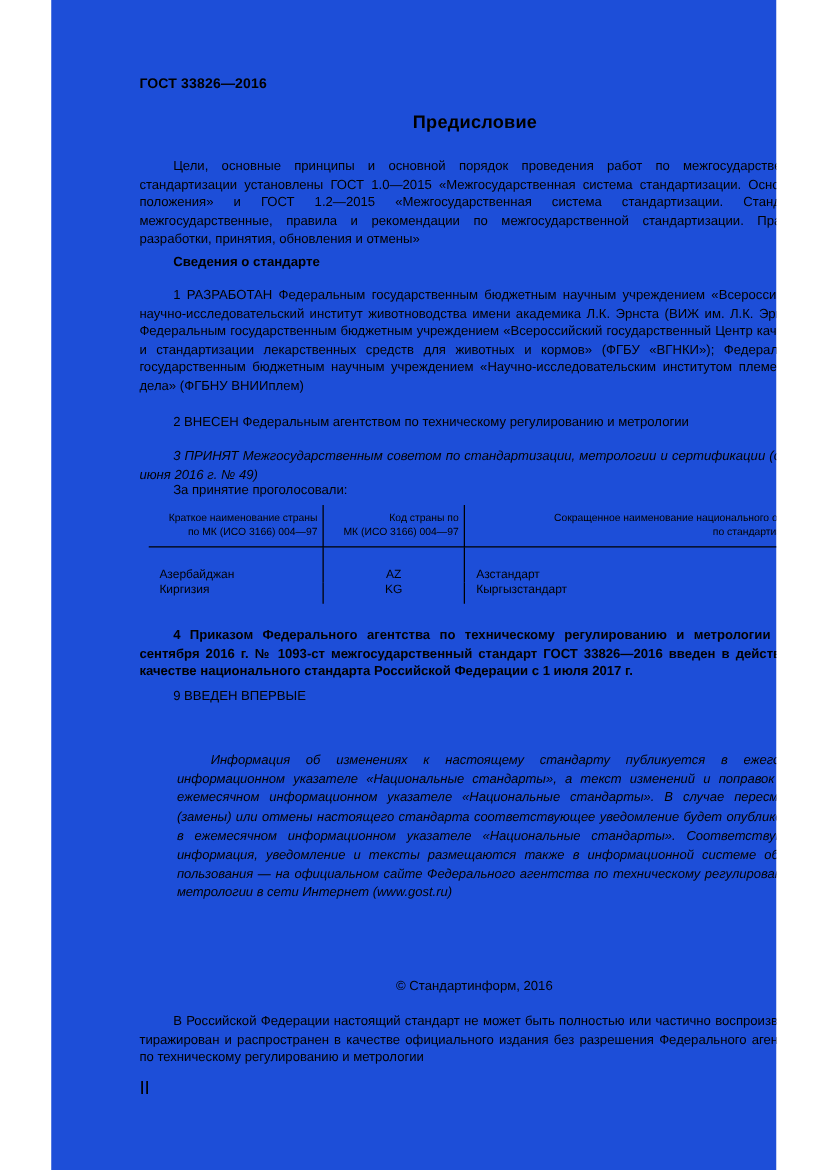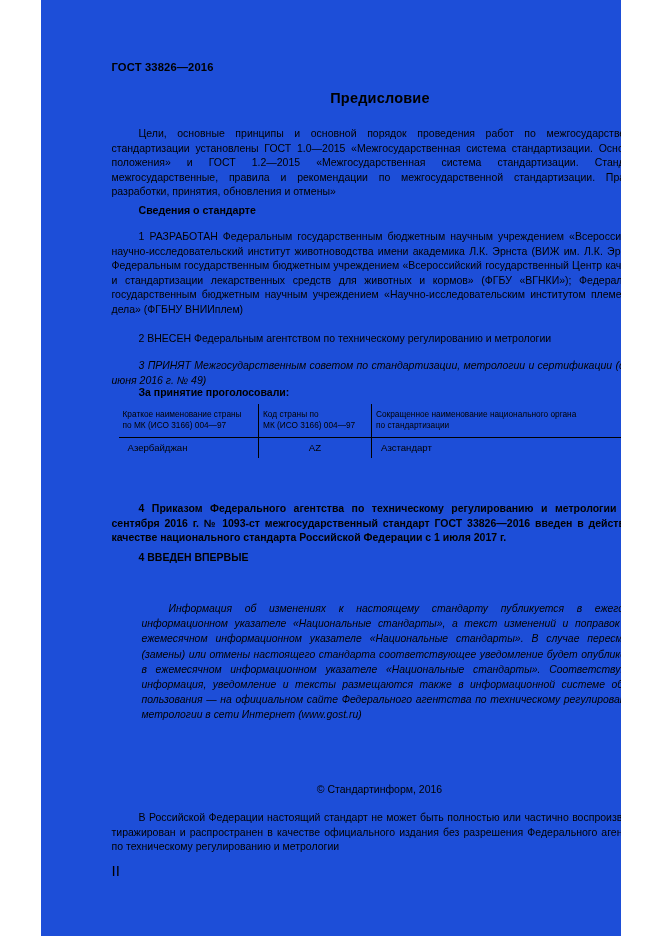--- a/index.html
+++ b/index.html
@@ -70,21 +70,20 @@
     margin: 0;
     padding-left: 27px;
   }
   .plain {
     font-size: 10.5px;
     line-height: 14.6px;
     margin: 0;
   }
   .plain.indent {
     padding-left: 27px;
-    font-weight: bold;
   }
 
   
   .blk { position: absolute; width: 537px; left: 0; }
   #blk-purpose   { top: 126px; }
   #blk-info-head { top: 203px; }
   #blk-p1        { top: 229px; }
   #blk-p2        { top: 331px; }
   #blk-p3        { top: 358px; font-style: italic; }
   #blk-vote      { top: 385px; }
@@ -104,37 +103,37 @@
     table-layout: fixed;
     font-size: 8.4px;
   }
   .vote-table th,
   .vote-table td {
     border: none;
     padding: 0;
     vertical-align: top;
   }
   .vote-table thead th {
-    text-align: left;
+    text-align: right;
     font-weight: normal;
     font-size: 8.3px;
     line-height: 11.4px;
     padding: 5px 4px 5px 4px;
     border-right: 1.1px solid #000;
     border-bottom: 1.6px solid #000;
   }
   .vote-table thead th:last-child { border-right: none; }
   .vote-table tbody td {
     font-size: 9.6px;
     line-height: 12.6px;
     padding: 0 4px;
     border-right: 1.1px solid #000;
   }
   .vote-table tbody td:last-child { border-right: none; }
-  .vote-table tbody tr:first-child td { padding-top: 4px; }
+  .vote-table tbody tr:first-child td { padding-top: 16px; }
   .vote-table tbody tr:last-child  td { padding-bottom: 4px; }
   .col-country { width: 140px; text-align: left;   padding-left: 9px !important; }
   .col-code    { width: 113px; text-align: center; }
   .col-body    { width: 276px; text-align: left;   padding-left: 9px !important; }
   .th-country  { width: 140px; }
   .th-code     { width: 113px; }
   .th-body     { width: 276px; }
 
   
   .notice {
@@ -220,29 +219,34 @@
             <span>по стандартизации</span>
           </th>
         </tr>
       </thead>
       <tbody>
         <tr>
           <td class="col-country">Азербайджан</td>
           <td class="col-code">AZ</td>
           <td class="col-body">Азстандарт</td>
         </tr>
+        <tr>
+          <td class="col-country">Киргизия</td>
+          <td class="col-code">KG</td>
+          <td class="col-body">Кыргызстандарт</td>
+        </tr>
       </tbody>
     </table>
 
     <div class="blk" id="blk-p4">
       <p class="para indent">4  Приказом Федерального агентства по техническому регулированию и метрологии от 8 сентября 2016 г.  № 1093-ст межгосударственный стандарт ГОСТ 33826—2016 введен в действие в качестве национального стандарта Российской Федерации с 1 июля 2017 г.</p>
     </div>
 
     <div class="blk" id="blk-p5">
-      <p class="plain indent">4  ВВЕДЕН ВПЕРВЫЕ</p>
+      <p class="plain indent">9  ВВЕДЕН ВПЕРВЫЕ</p>
     </div>
 
     <div class="blk" id="blk-notice">
       <p class="notice">Информация об изменениях к настоящему стандарту публикуется в ежегодном информационном указателе «Национальные стандарты», а текст изменений и поправок — в ежемесячном информационном указателе «Национальные стандарты». В случае пересмотра (замены) или отмены настоящего стандарта соответствующее уведомление будет опубликовано в ежемесячном информационном указателе «Национальные стандарты». Соответствующая информация, уведомление и тексты размещаются также в информационной системе общего пользования — на официальном сайте Федерального агентства по техническому регулированию и метрологии в сети Интернет (www.gost.ru)</p>
     </div>
 
     <div class="blk" id="blk-copy">
       <p class="copyright">© Стандартинформ, 2016</p>
     </div>
 

